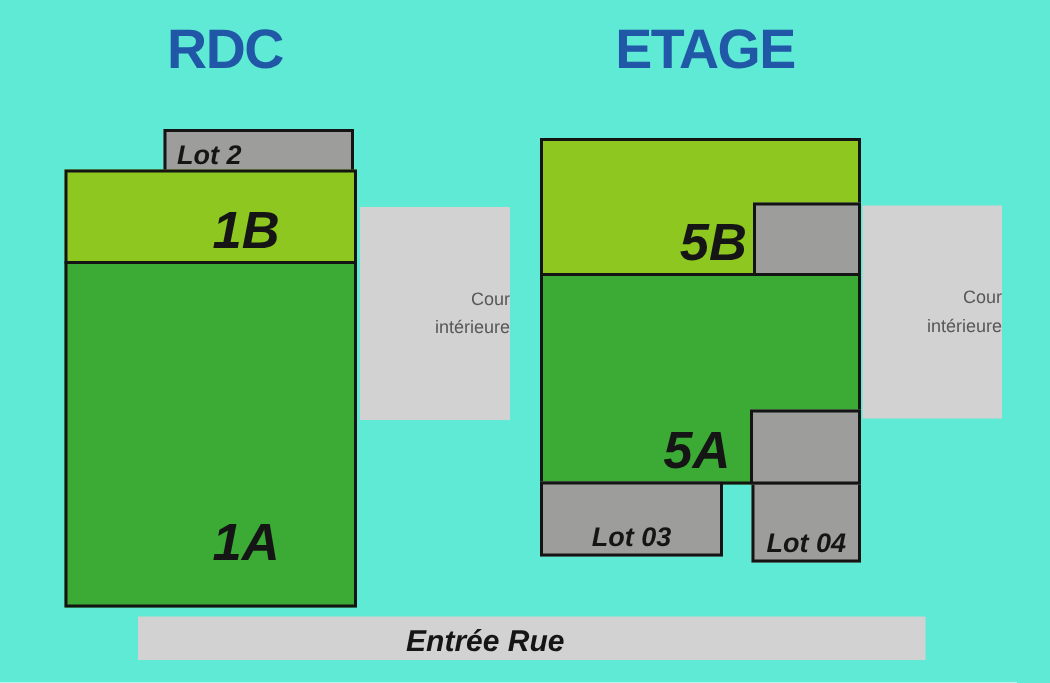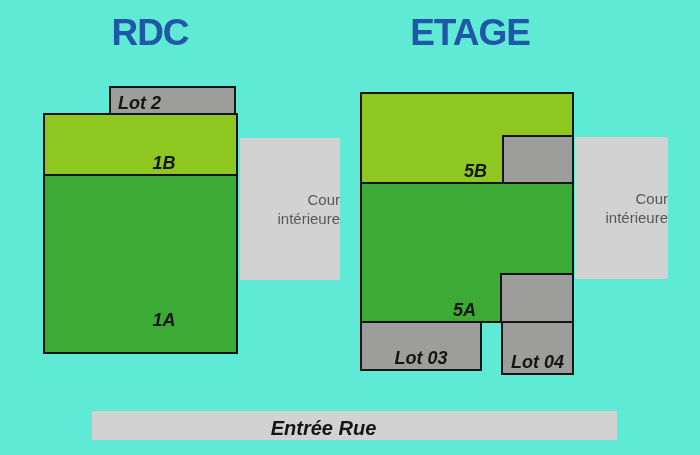--- a/index.html
+++ b/index.html
@@ -36,39 +36,39 @@
     border: 2px solid var(--border-black, #141414);
   }
   .noborder { border: none; }
 
   .lbl {
     font-weight: bold;
     font-style: italic;
     color: var(--label-dark, #151515);
     white-space: nowrap;
   }
-  .lbl-big   { font-size: 18px; margin-left: 47px; }
+  .lbl-big   { font-size: 35px; margin-left: 47px; }
   .lbl-small { font-size: 18px; }
 
   .court-text {
     color: var(--court-text, #575757);
-    font-size: 15px;
+    font-size: 12px;
     line-height: 19px;
     text-align: center;
     font-weight: normal;
     font-style: normal;
   }
 
   
   #lot2      { left:109px; top:86px;  width:127px; height:30px;
                background: var(--unit-gray, #9D9D9C); z-index:1;
                justify-content:flex-start; padding-left:7px; }
   #unit-1b   { left:43px;  top:113px; width:195px; height:63px;
                background: var(--light-green, #8DC71F); z-index:2; }
-  #unit-1a   { left:43px;  top:174px; width:195px; height:180px;
+  #unit-1a   { left:43px;  top:174px; width:195px; height:231px;
                background: var(--dark-green, #3BAB35); z-index:2;
                padding-bottom:21px; }
   #court-left{ left:240px; top:138px; width:100px; height:142px;
                background: var(--court-gray, #D2D2D2); z-index:0;
                flex-direction:column; }
 
   
   #unit-5b   { left:360px; top:92px;  width:214px; height:92px;
                background: var(--light-green, #8DC71F); z-index:2;
                padding-right:30px; padding-top:20px; }

